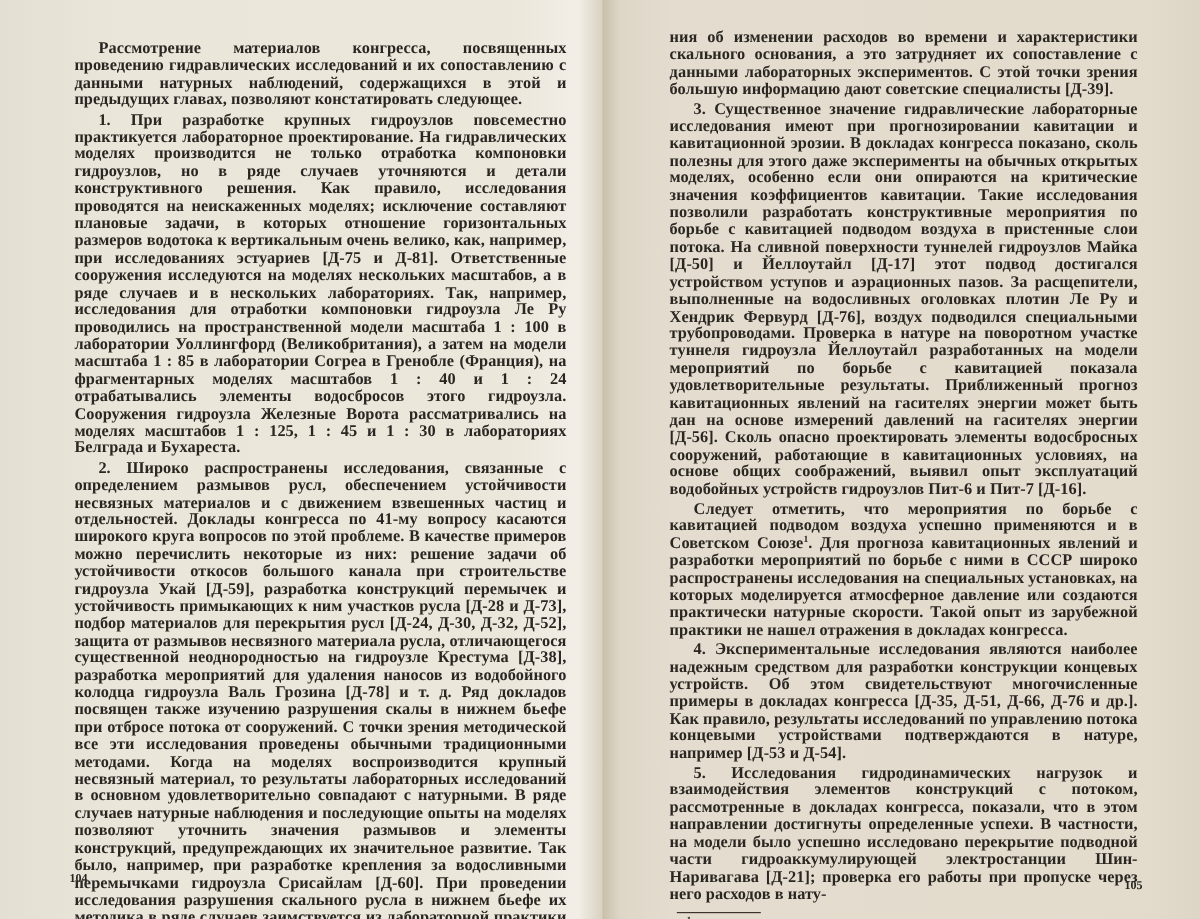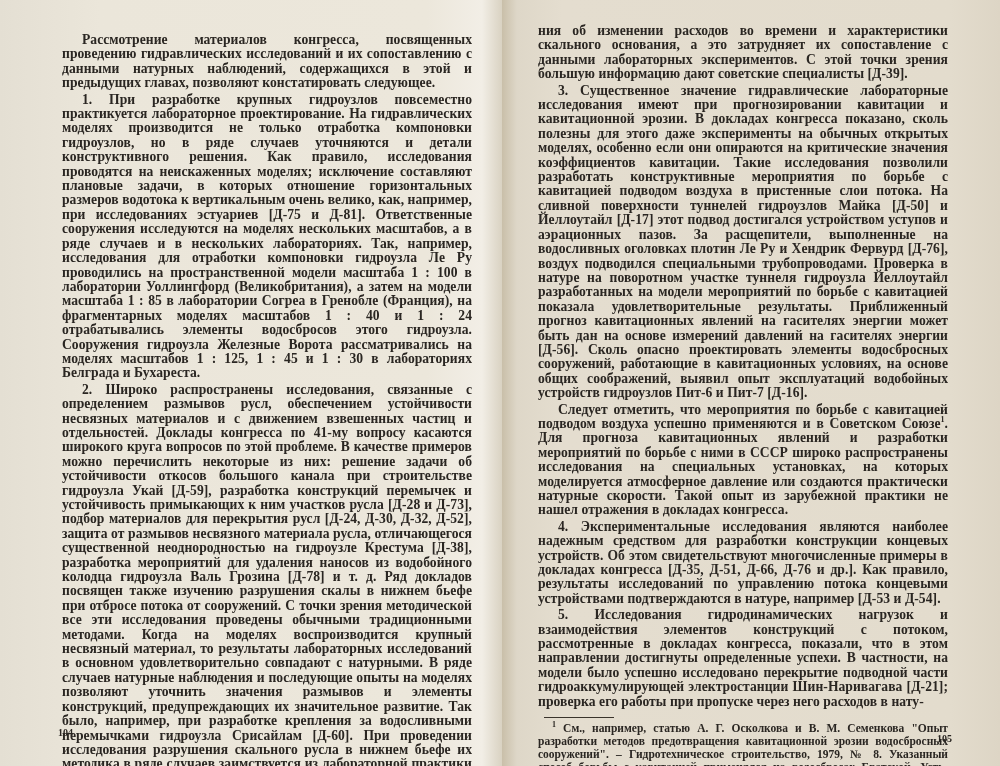--- a/index.html
+++ b/index.html
@@ -14,21 +14,21 @@
     position: relative; height: 766px; box-sizing: border-box;
   }
   .page-left {
     width: 502px;
     background: linear-gradient(to right, #e4dfd3 0%, #ebe6da 20%, #ece7db 85%, #f2eee6 96%, #d9d2c2 100%);
     padding: 33px 30px 0 62px;
   }
   .page-right {
     width: 498px;
     background: linear-gradient(to right, #c9bfa9 0%, #ded7c8 3%, #e4ddcf 12%, #e3dccd 90%, #ddd5c5 100%);
-    padding: 24px 52px 0 36px;
+    padding: 24px 52px 0 56px;
   }
   .text { font-size: 13.6px; line-height: 14.4px; text-align: justify; font-weight: bold; letter-spacing: 0.05px; }
   .text p { margin: 0 0 2px 0; text-indent: 20px; }
   .text p.cont { text-indent: 0; }
   .page-left .text p { }
   .pagenum { position: absolute; font-size: 10px; font-weight: bold; }
   .page-left .pagenum { left: 58px; top: 727px; }
   .page-right .pagenum { right: 48px; top: 733px; }
   .footnote-rule { width: 70px; border-top: 1px solid #3a342c; margin: 8px 0 4px 6px; }
   .footnote { font-size: 11.5px; line-height: 13px; text-align: justify; font-weight: bold; text-indent: 14px; }

